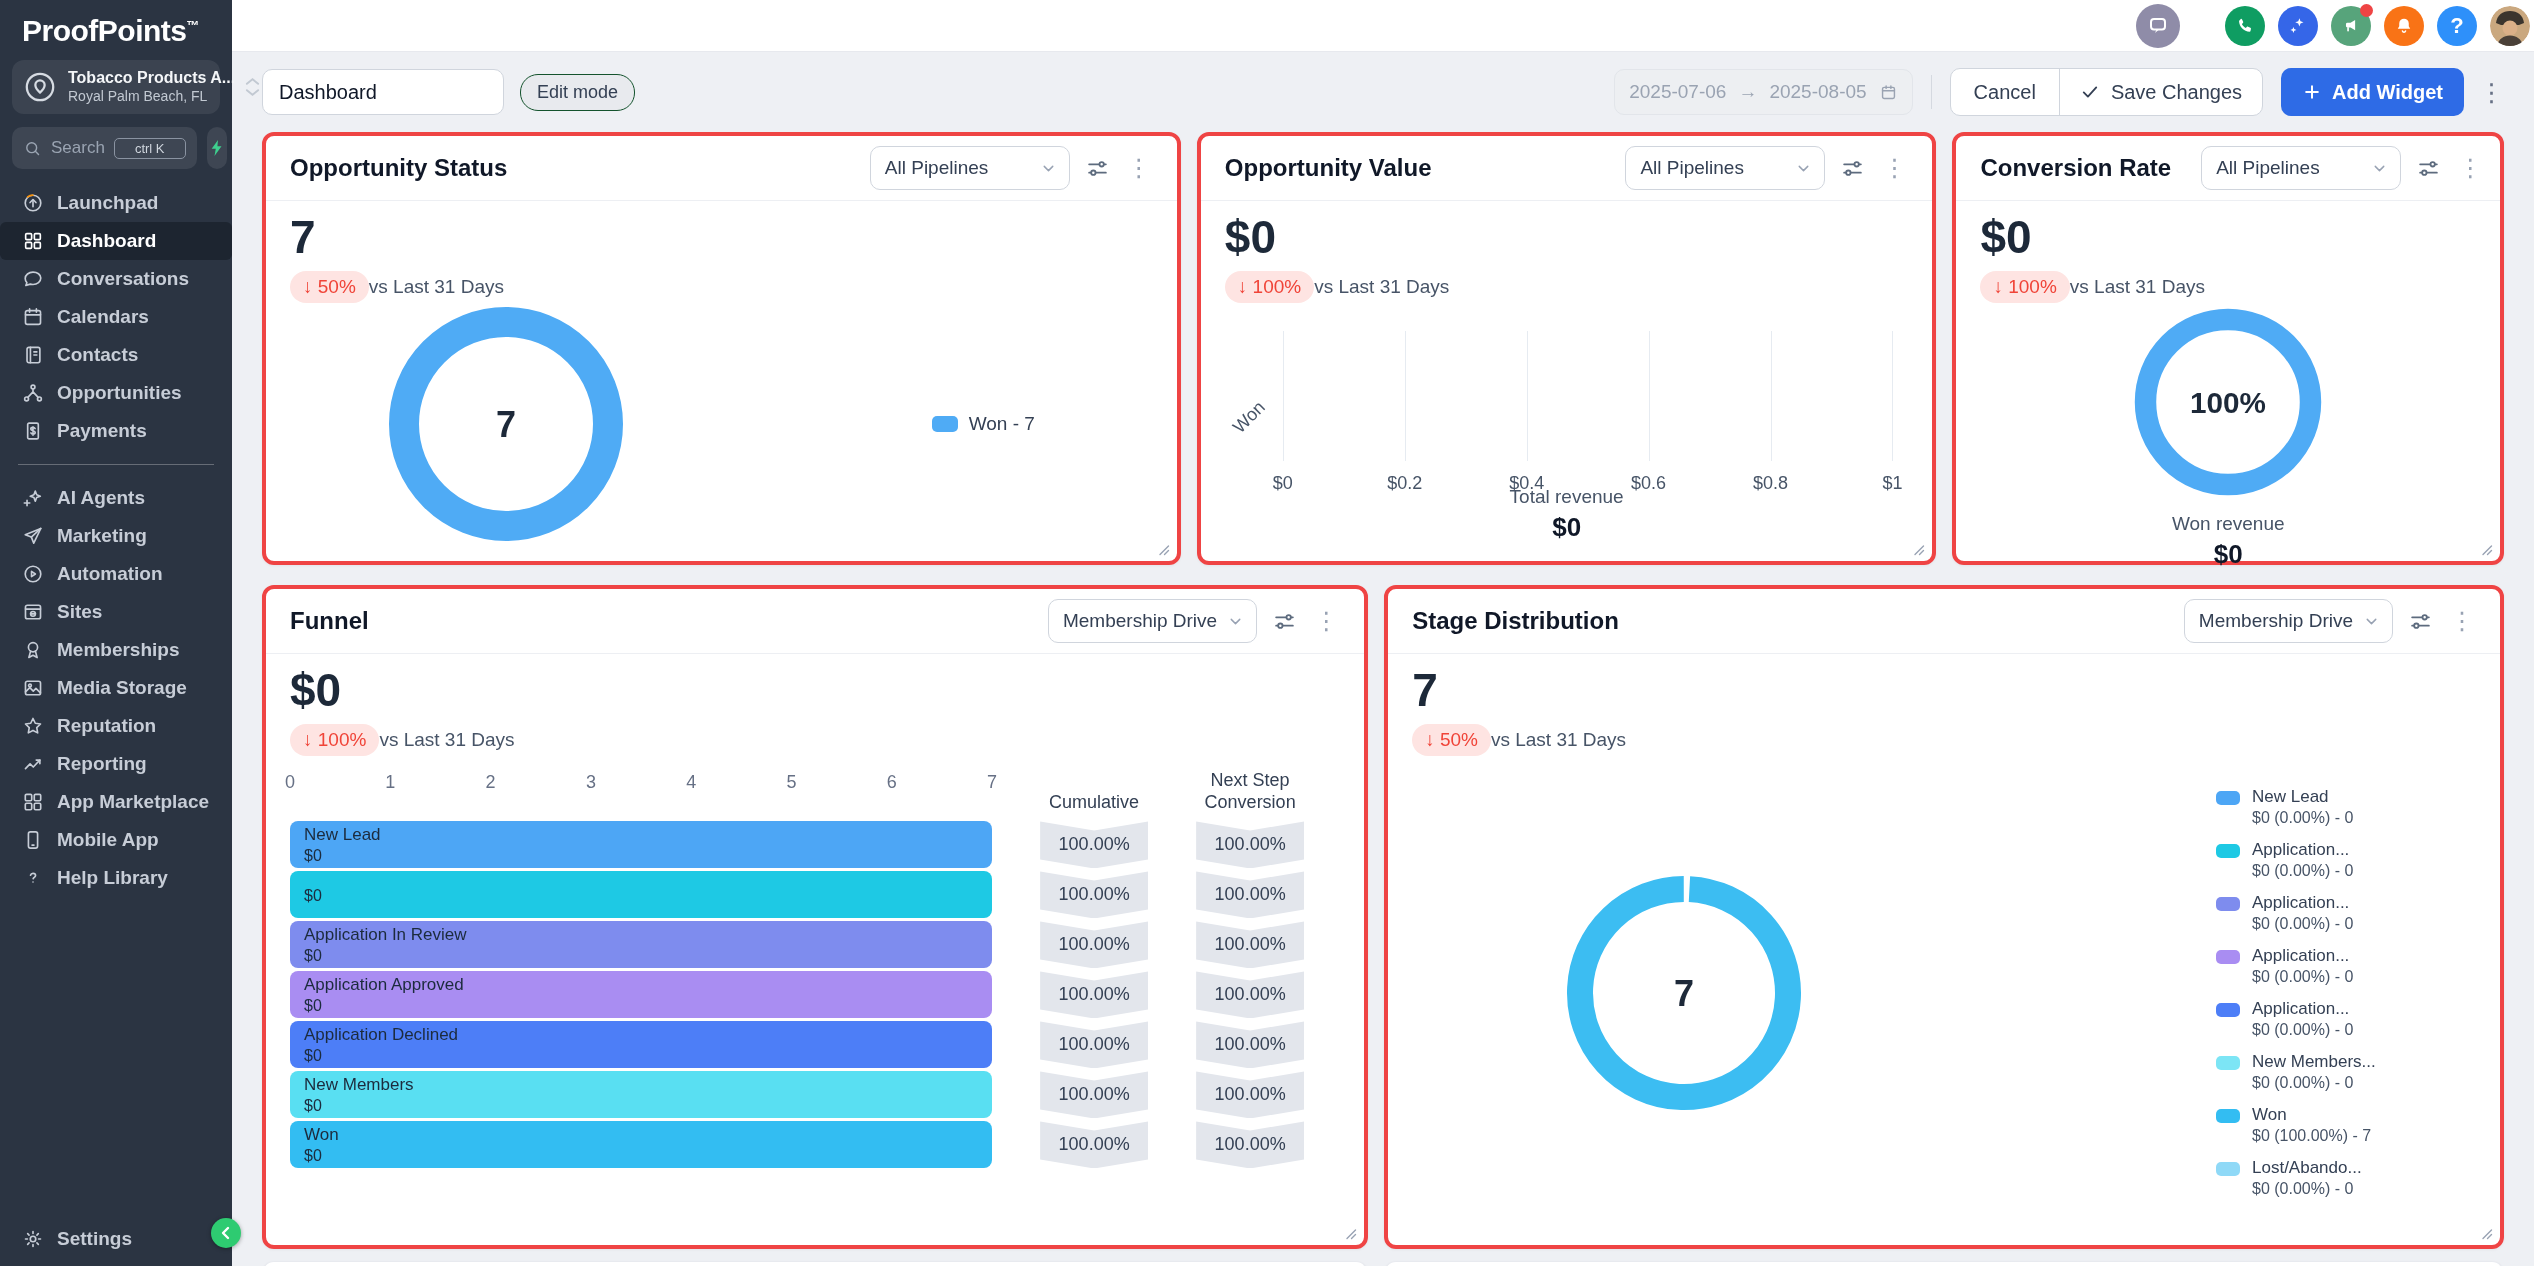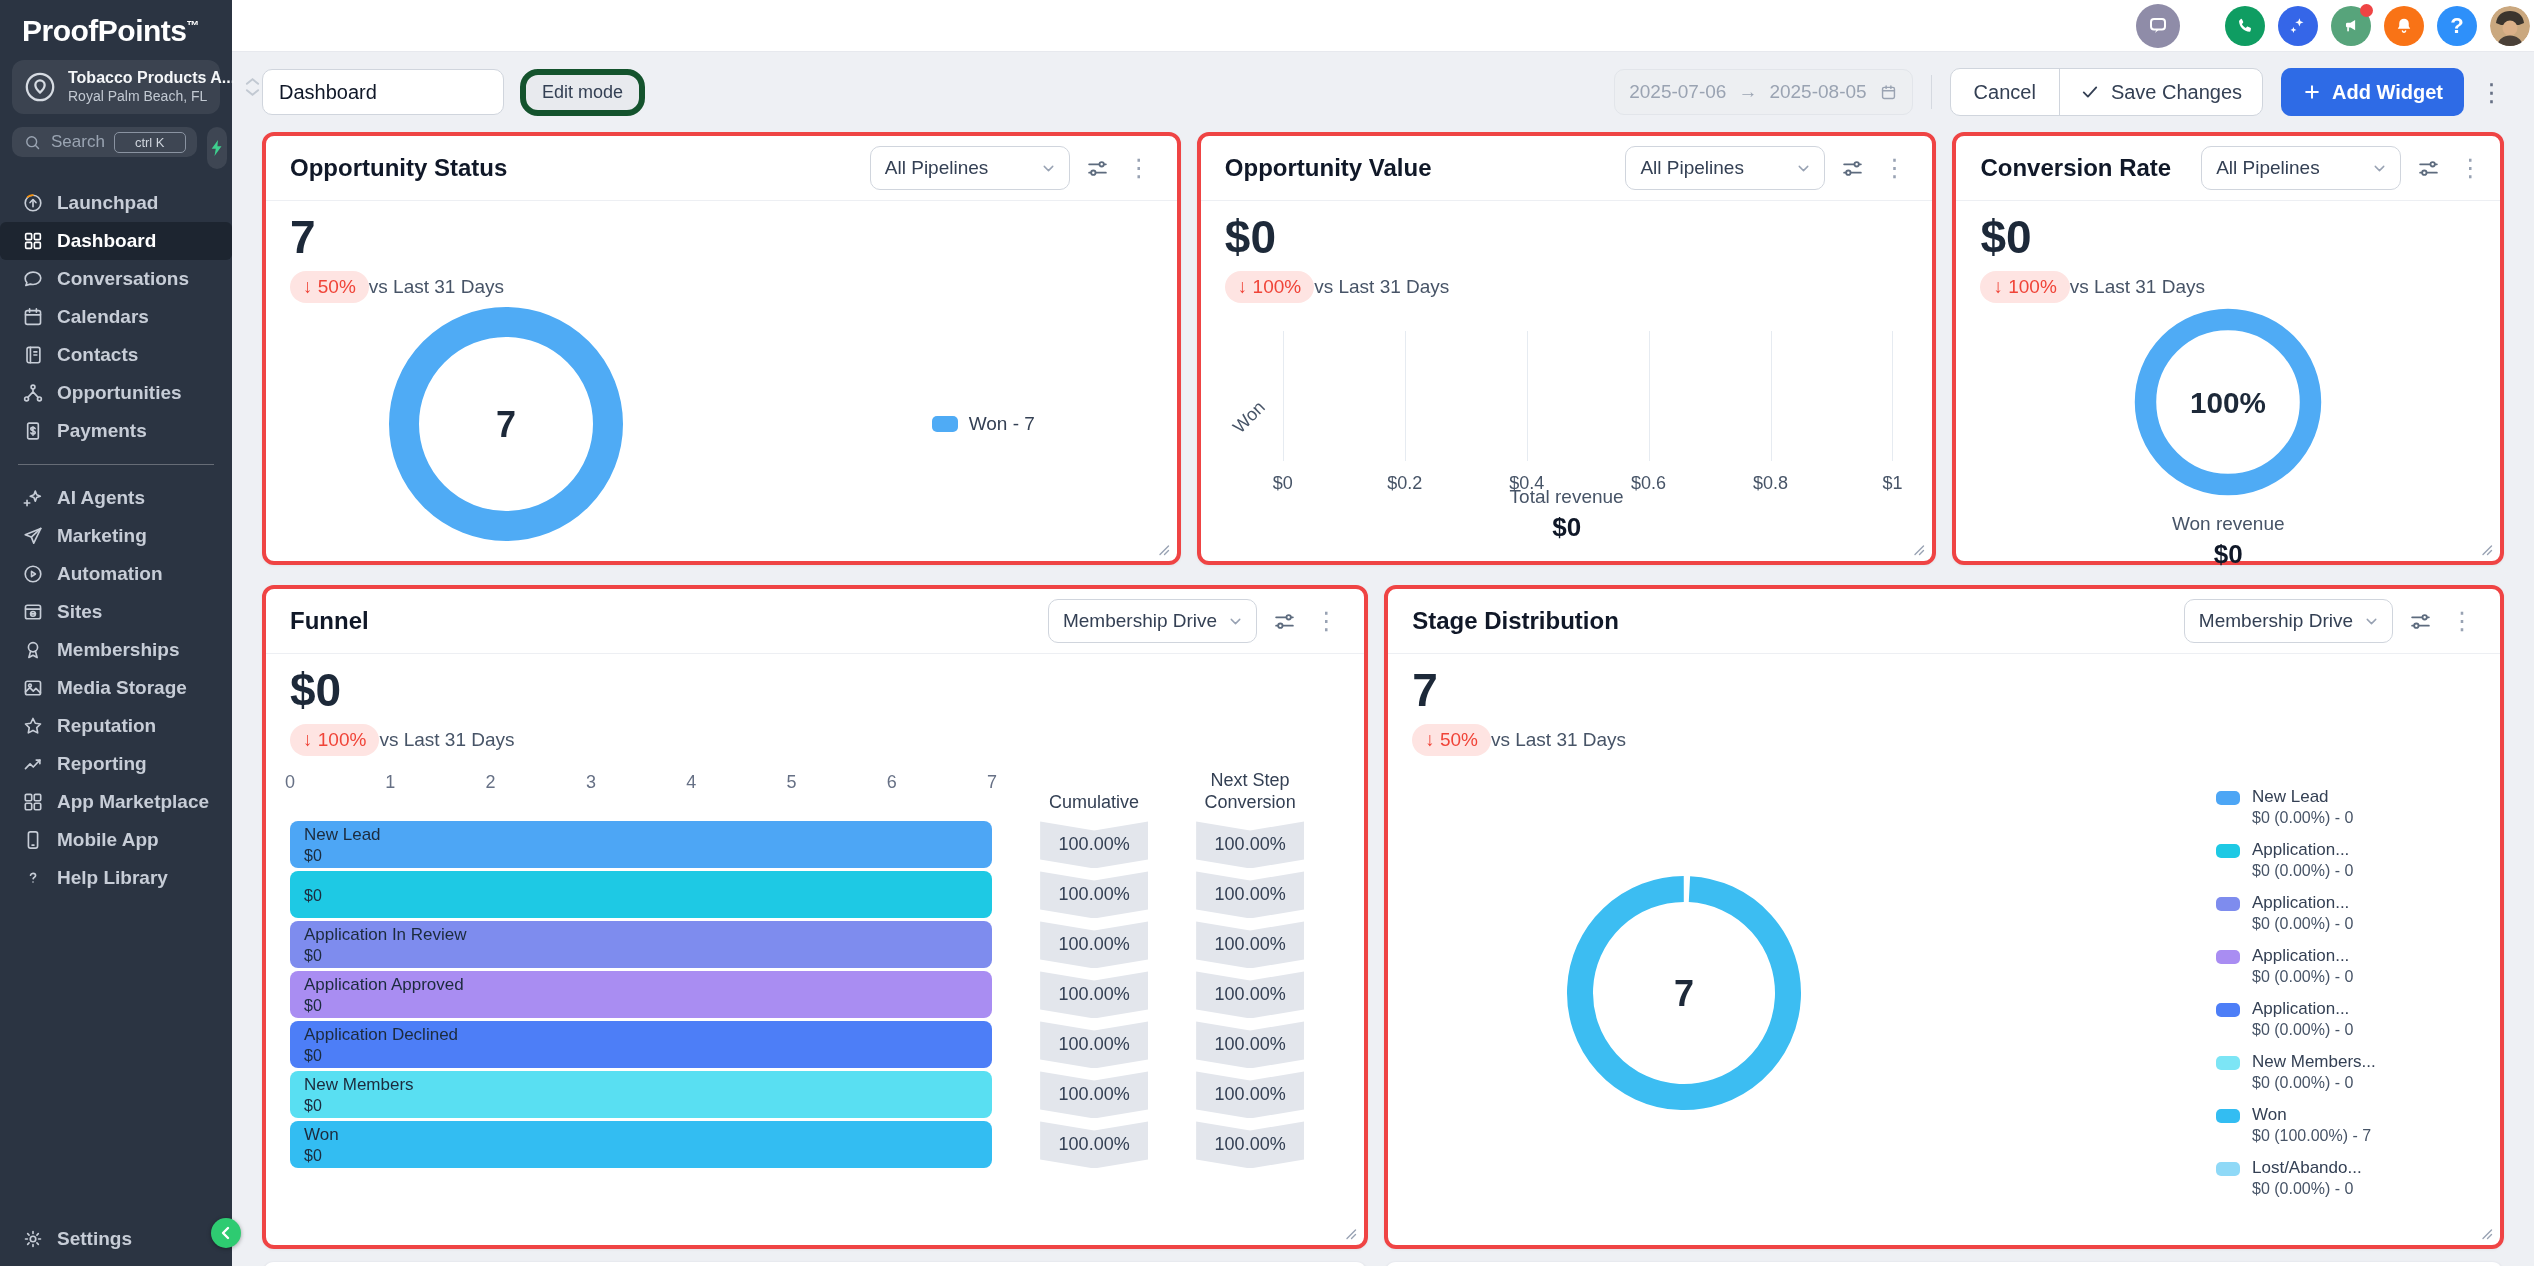--- a/index.html
+++ b/index.html
@@ -14,21 +14,21 @@
   .logo{font-size:30px;font-weight:800;color:#fff;letter-spacing:-.5px;padding:14px 10px 12px;white-space:nowrap;}
   .logo .tm{font-size:13px;font-weight:700;vertical-align:super;}
   .account{background:rgba(255,255,255,.08);border-radius:12px;padding:9px 10px;display:flex;align-items:center;gap:10px;cursor:pointer;}
   .account-icon{width:36px;height:36px;color:#d6dbe2;flex:none;}
   .account-icon svg{width:100%;height:100%;}
   .account-name{font-size:16px;font-weight:700;color:#f4f6f8;white-space:nowrap;}
   .account-loc{font-size:14px;color:#c2c9d2;margin-top:3px;white-space:nowrap;}
   .account-chevrons{margin-left:auto;color:#c2c9d2;display:flex;flex-direction:column;gap:2px;}
   .account-chevrons svg{width:15px;height:9px;}
   .search-row{display:flex;gap:10px;margin-top:13px;}
-  .searchbox{flex:1;height:30px;background:rgba(255,255,255,.09);border-radius:10px;display:flex;align-items:center;gap:9px;padding:0 11px;cursor:text;}
+  .searchbox{flex:1;height:42px;background:rgba(255,255,255,.09);border-radius:10px;display:flex;align-items:center;gap:9px;padding:0 11px;cursor:text;}
   .searchbox .sicon{width:19px;height:19px;color:#9aa4b2;flex:none;display:flex;}
   .searchbox .sicon svg{width:100%;height:100%;}
   .searchbox .ph{font-size:17px;color:#9aa4b2;flex:1;}
   .kbd{font-size:13px;border:1px solid #8a93a1;border-radius:5px;padding:2px 20px;color:#cfd5dd;white-space:nowrap;}
   .bolt-btn{width:42px;height:42px;border-radius:10px;background:rgba(255,255,255,.09);display:flex;align-items:center;justify-content:center;cursor:pointer;}
   .bolt-btn svg{width:20px;height:20px;}
   .menu{margin-top:15px;}
   .mitem{display:flex;align-items:center;gap:13px;height:38px;padding:0 10px;border-radius:8px;font-size:19px;font-weight:600;color:#c7cdd7;cursor:pointer;white-space:nowrap;}
   .mitem.active{background:#1d2530;color:#fff;margin:0 -12px;padding:0 22px;border-radius:6px;}
   .micon{width:22px;height:22px;flex:none;display:flex;align-items:center;justify-content:center;}
@@ -51,21 +51,21 @@
   .circle-btn{width:40px;height:40px;border-radius:50%;display:flex;align-items:center;justify-content:center;position:relative;flex:none;cursor:pointer;overflow:visible;}
   .circle-btn svg{width:22px;height:22px;}
   .circle-btn.avatar{overflow:hidden;margin-right:2px;}
   .circle-btn.avatar svg{width:40px;height:40px;}
   .red-dot{position:absolute;top:-2px;right:-2px;width:13px;height:13px;border-radius:50%;background:#ef4444;}
   .qmark{color:#fff;font-size:22px;font-weight:700;}
 
   .toolbar{display:flex;align-items:center;padding:16px 30px;height:80px;min-height:80px;}
   .name-input{width:242px;height:46px;border:1px solid #d0d5dd;border-radius:10px;background:#fff;font-size:20px;color:#101828;
     padding:0 16px;font-family:inherit;outline:none;}
-  .edit-pill{margin-left:16px;background:#e8eaee;border:6px solid #14532d;border-radius:18px;padding:7px 16px;font-size:18px;color:#344054;cursor:pointer;white-space:nowrap;}
+  .edit-pill{margin-left:16px;background:#e8eaee;border:1px solid #14532d;border-radius:18px;padding:7px 16px;font-size:18px;color:#344054;cursor:pointer;white-space:nowrap;}
   .toolbar-spacer{flex:1;}
   .daterange{display:flex;align-items:center;gap:12px;background:#edeff2;border:1px solid #e2e5ea;border-radius:10px;height:46px;
     padding:0 14px;color:#9aa3b2;font-size:19px;cursor:pointer;white-space:nowrap;}
   .daterange .cal{width:19px;height:19px;display:flex;color:#9aa3b2;}
   .daterange .cal svg{width:100%;height:100%;}
   .vdiv{width:1px;height:34px;background:#d5d9e0;margin:0 18px;}
   .btn-group{display:flex;align-items:stretch;height:48px;background:#fff;border:1px solid #d0d5dd;border-radius:10px;overflow:hidden;}
   .btn-cancel{display:flex;align-items:center;padding:0 23px;font-size:20px;color:#344054;border-right:1px solid #d0d5dd;cursor:pointer;}
   .btn-save{display:flex;align-items:center;gap:11px;padding:0 20px;font-size:20px;color:#344054;cursor:pointer;}
   .btn-save .chk{width:20px;height:20px;display:flex;color:#344054;}

